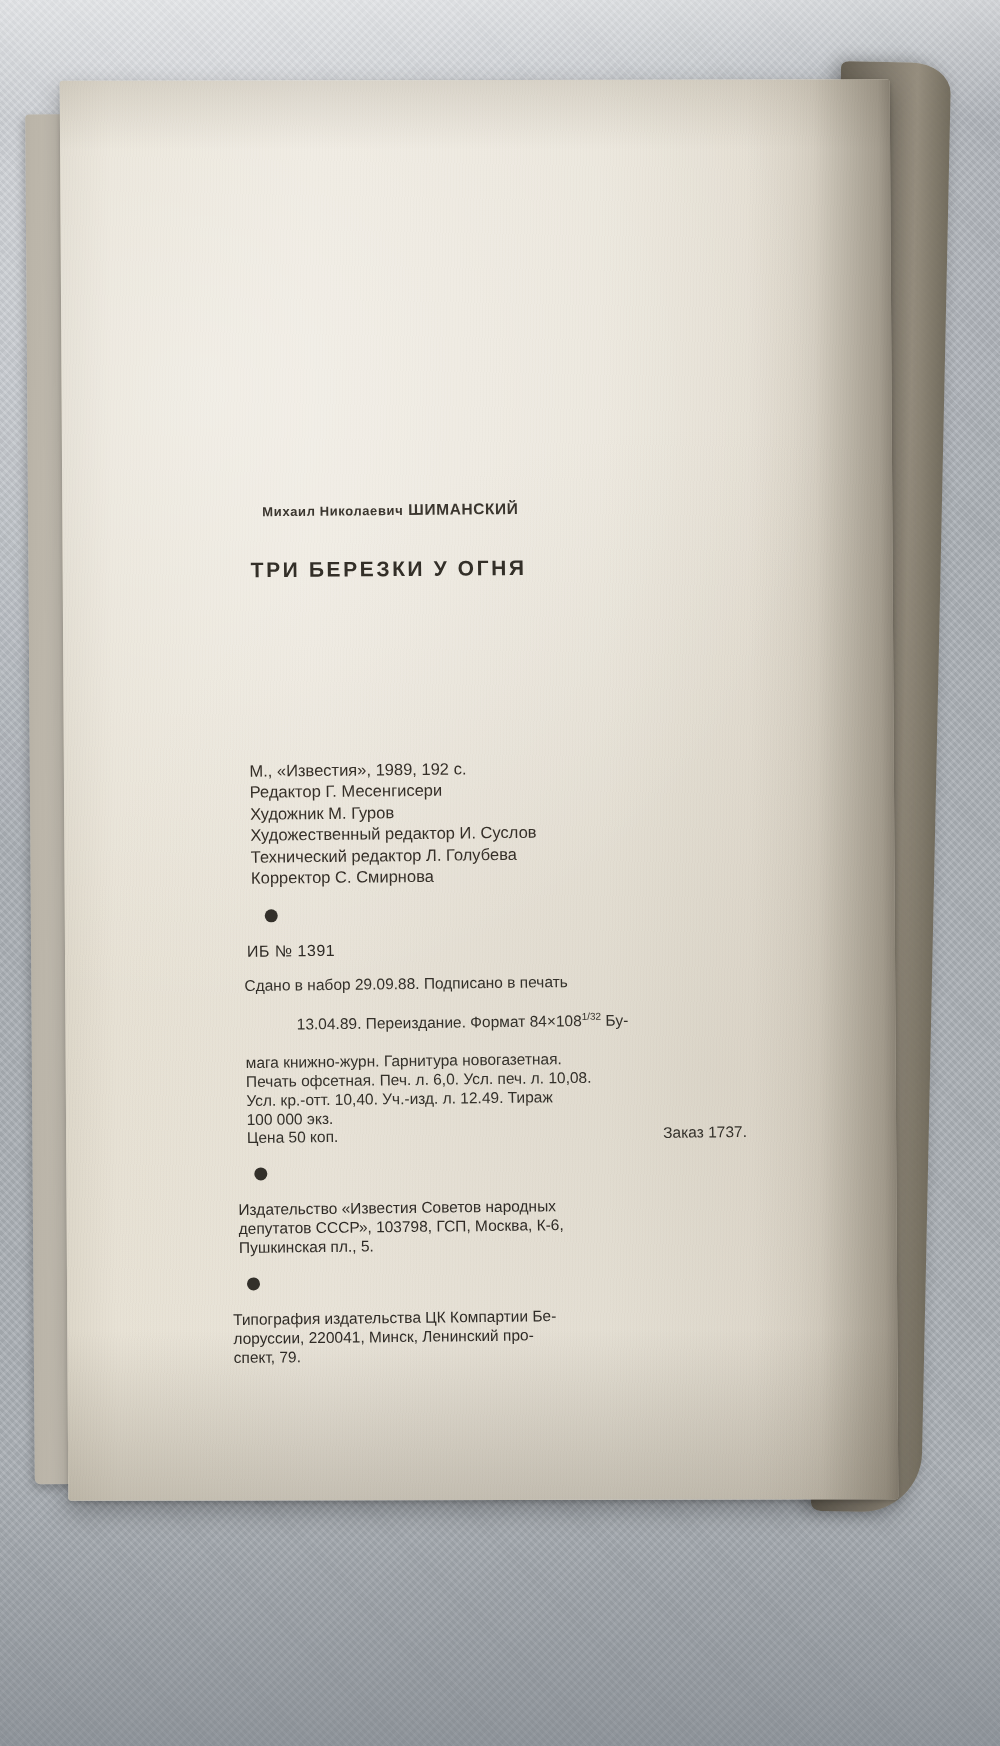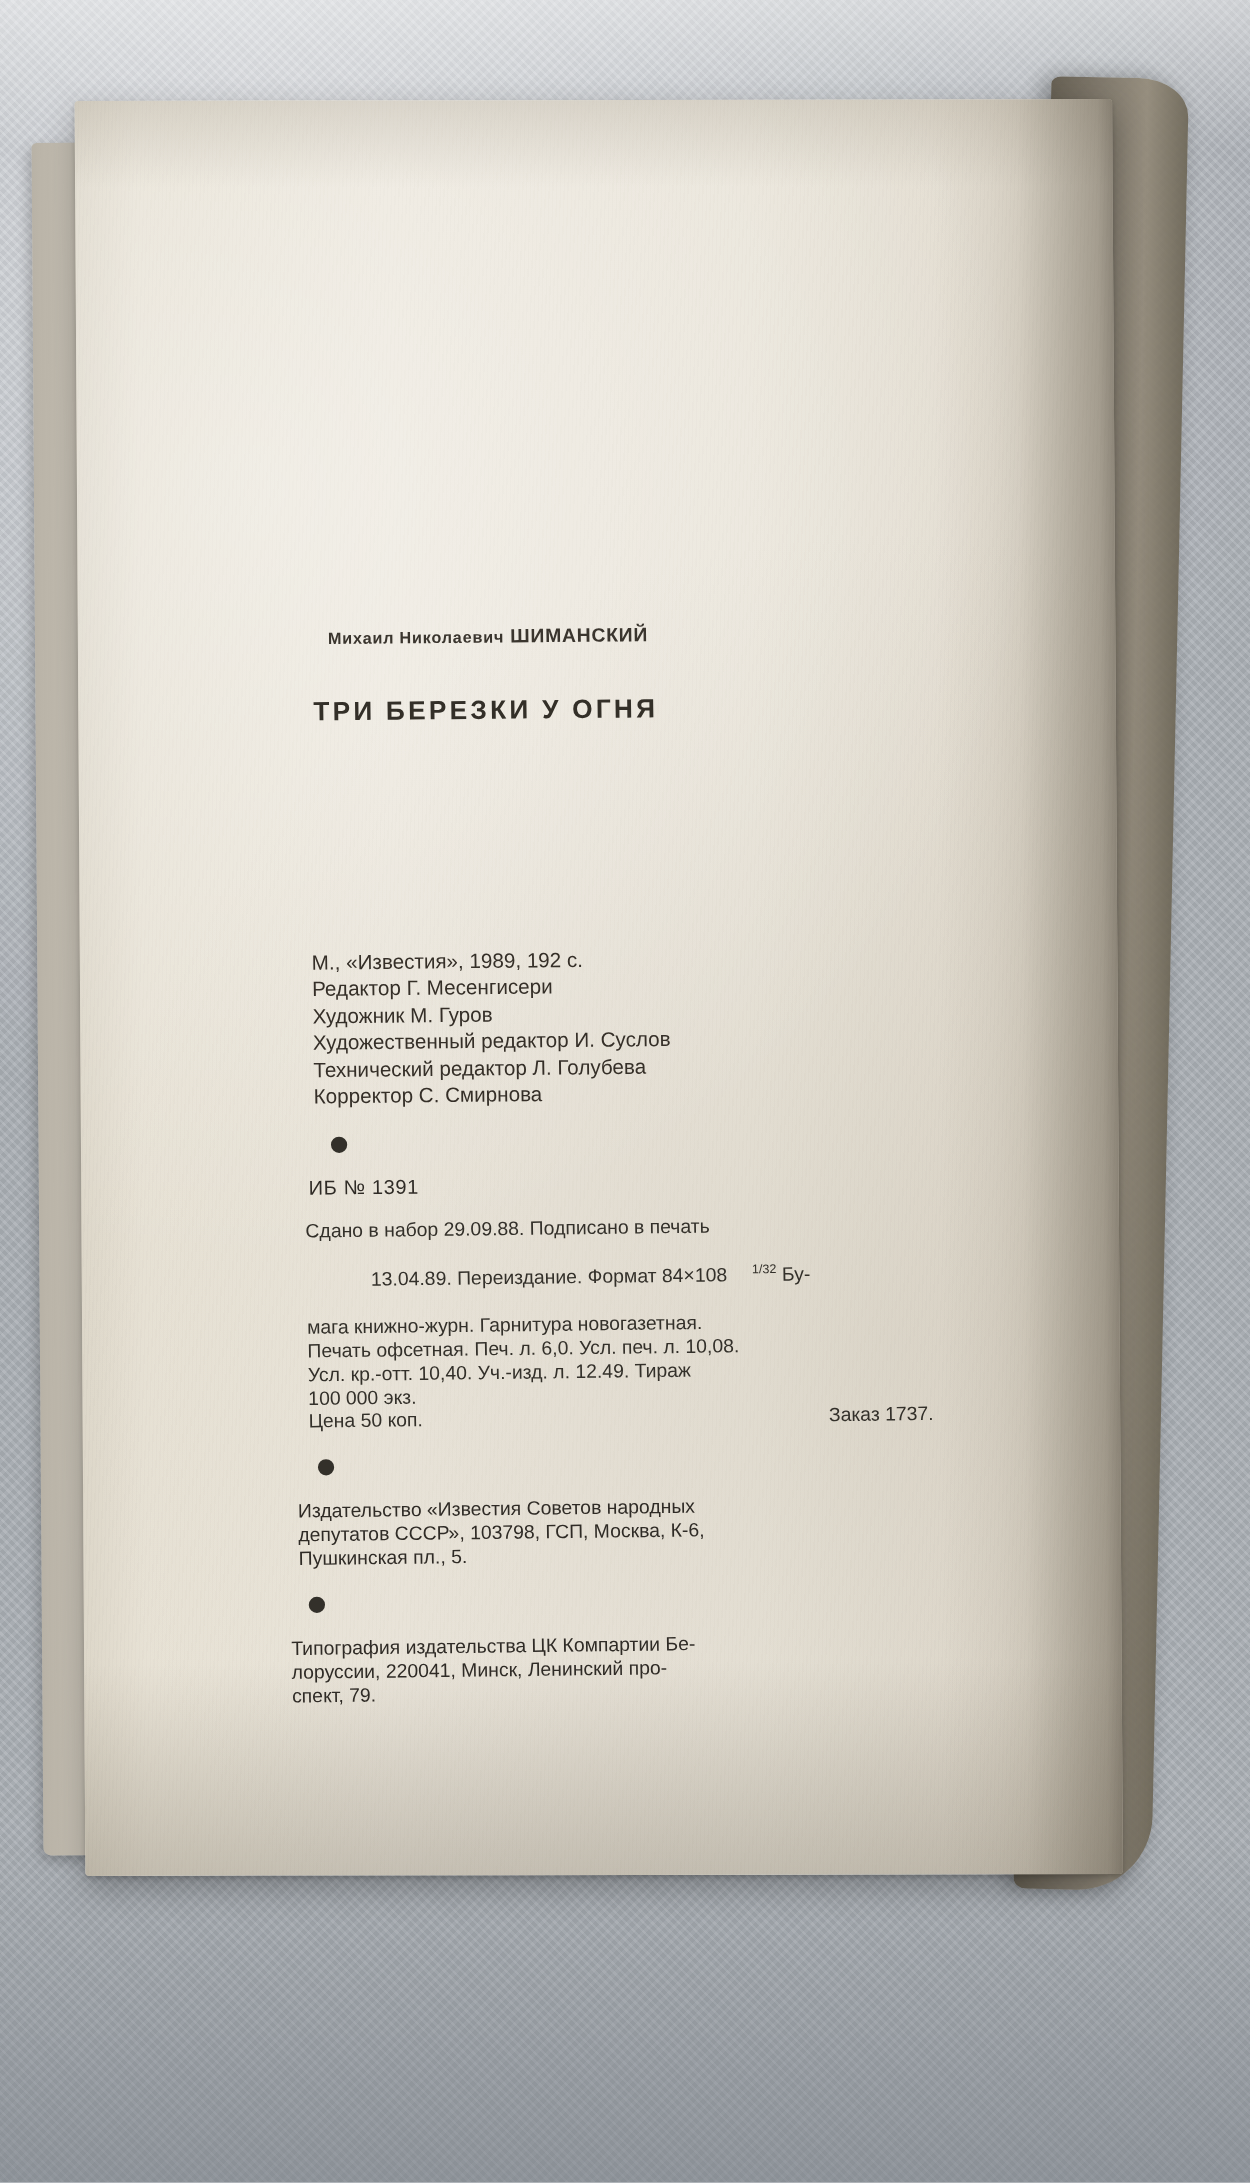--- a/index.html
+++ b/index.html
@@ -192,21 +192,21 @@
     line-height: 1.22;
     text-align: justify;
     color: #33302a;
     transform: rotate(-0.6deg);
   }
   .specs .row { white-space: pre-wrap; }
   .specs .spread {
     display: flex;
     justify-content: space-between;
   }
-  sup.frac { font-size: 10px; vertical-align: super; margin-left: 20px; }
+  sup.frac { font-size: 10px; vertical-align: super; }
 
   .publisher {
     margin-left: -28px;
     width: 500px;
     font-size: 15.5px;
     line-height: 1.22;
     text-align: justify;
     transform: rotate(-0.6deg);
   }
 

